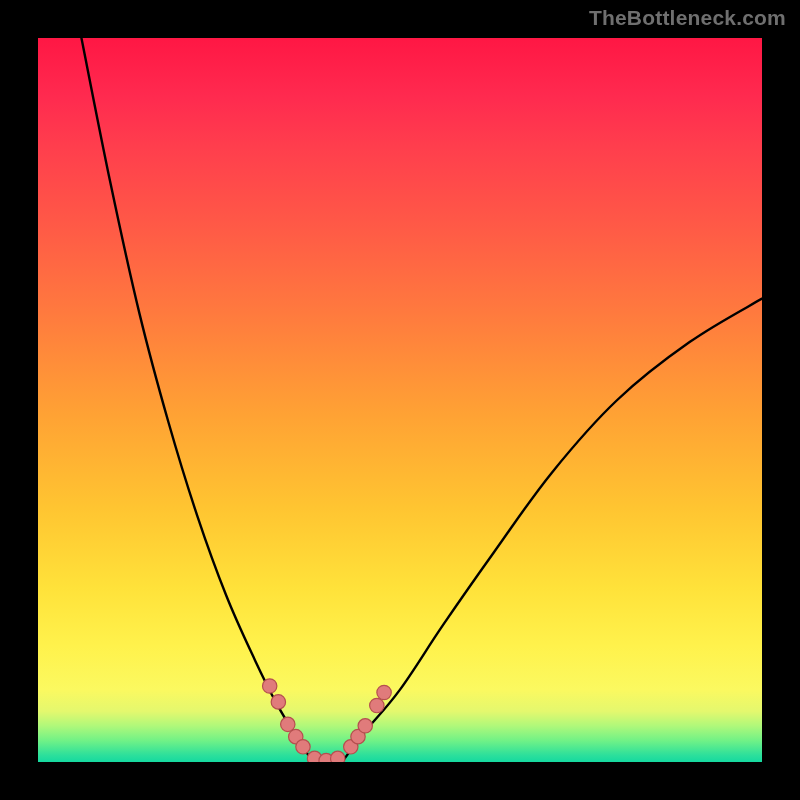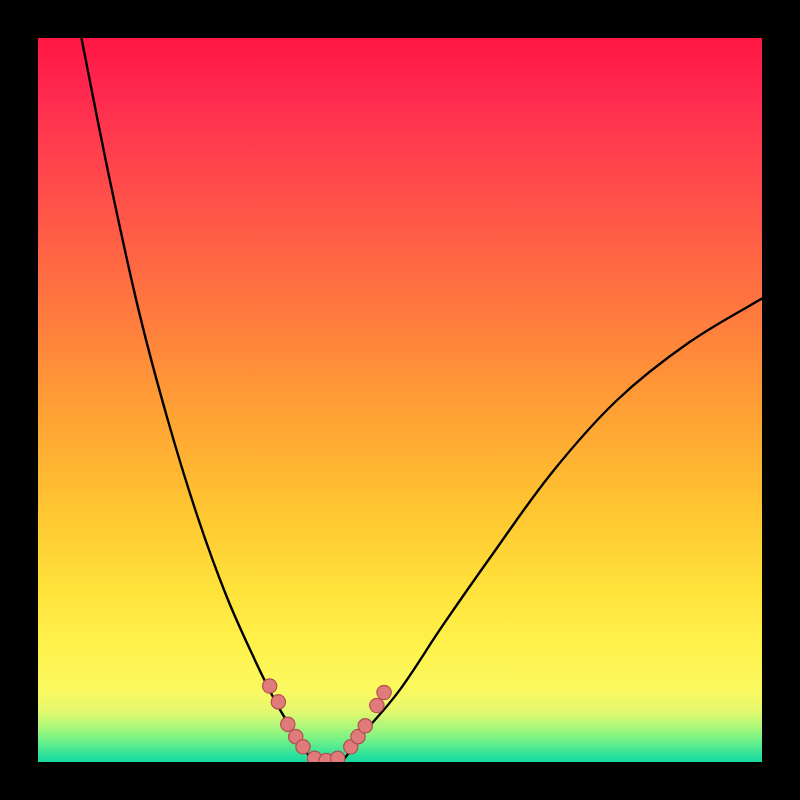--- a/index.html
+++ b/index.html
@@ -93,14 +93,15 @@
           <circle cx="299.736" cy="720.38" r="7.2" fill="#e07b7b" stroke="#b54f4f" stroke-width="1.2"></circle>
           <circle cx="312.76800000000003" cy="708.796" r="7.2" fill="#e07b7b" stroke="#b54f4f" stroke-width="1.2"></circle>
           <circle cx="320.008" cy="698.66" r="7.2" fill="#e07b7b" stroke="#b54f4f" stroke-width="1.2"></circle>
           <circle cx="327.248" cy="687.8" r="7.2" fill="#e07b7b" stroke="#b54f4f" stroke-width="1.2"></circle>
           <circle cx="338.832" cy="667.528" r="7.2" fill="#e07b7b" stroke="#b54f4f" stroke-width="1.2"></circle>
           <circle cx="346.072" cy="654.496" r="7.2" fill="#e07b7b" stroke="#b54f4f" stroke-width="1.2"></circle>
         </g>
     </svg>
   </div>
 
+  <div class="attribution">TheBottleneck.com</div>
 
 </div>
 
 </body></html>

